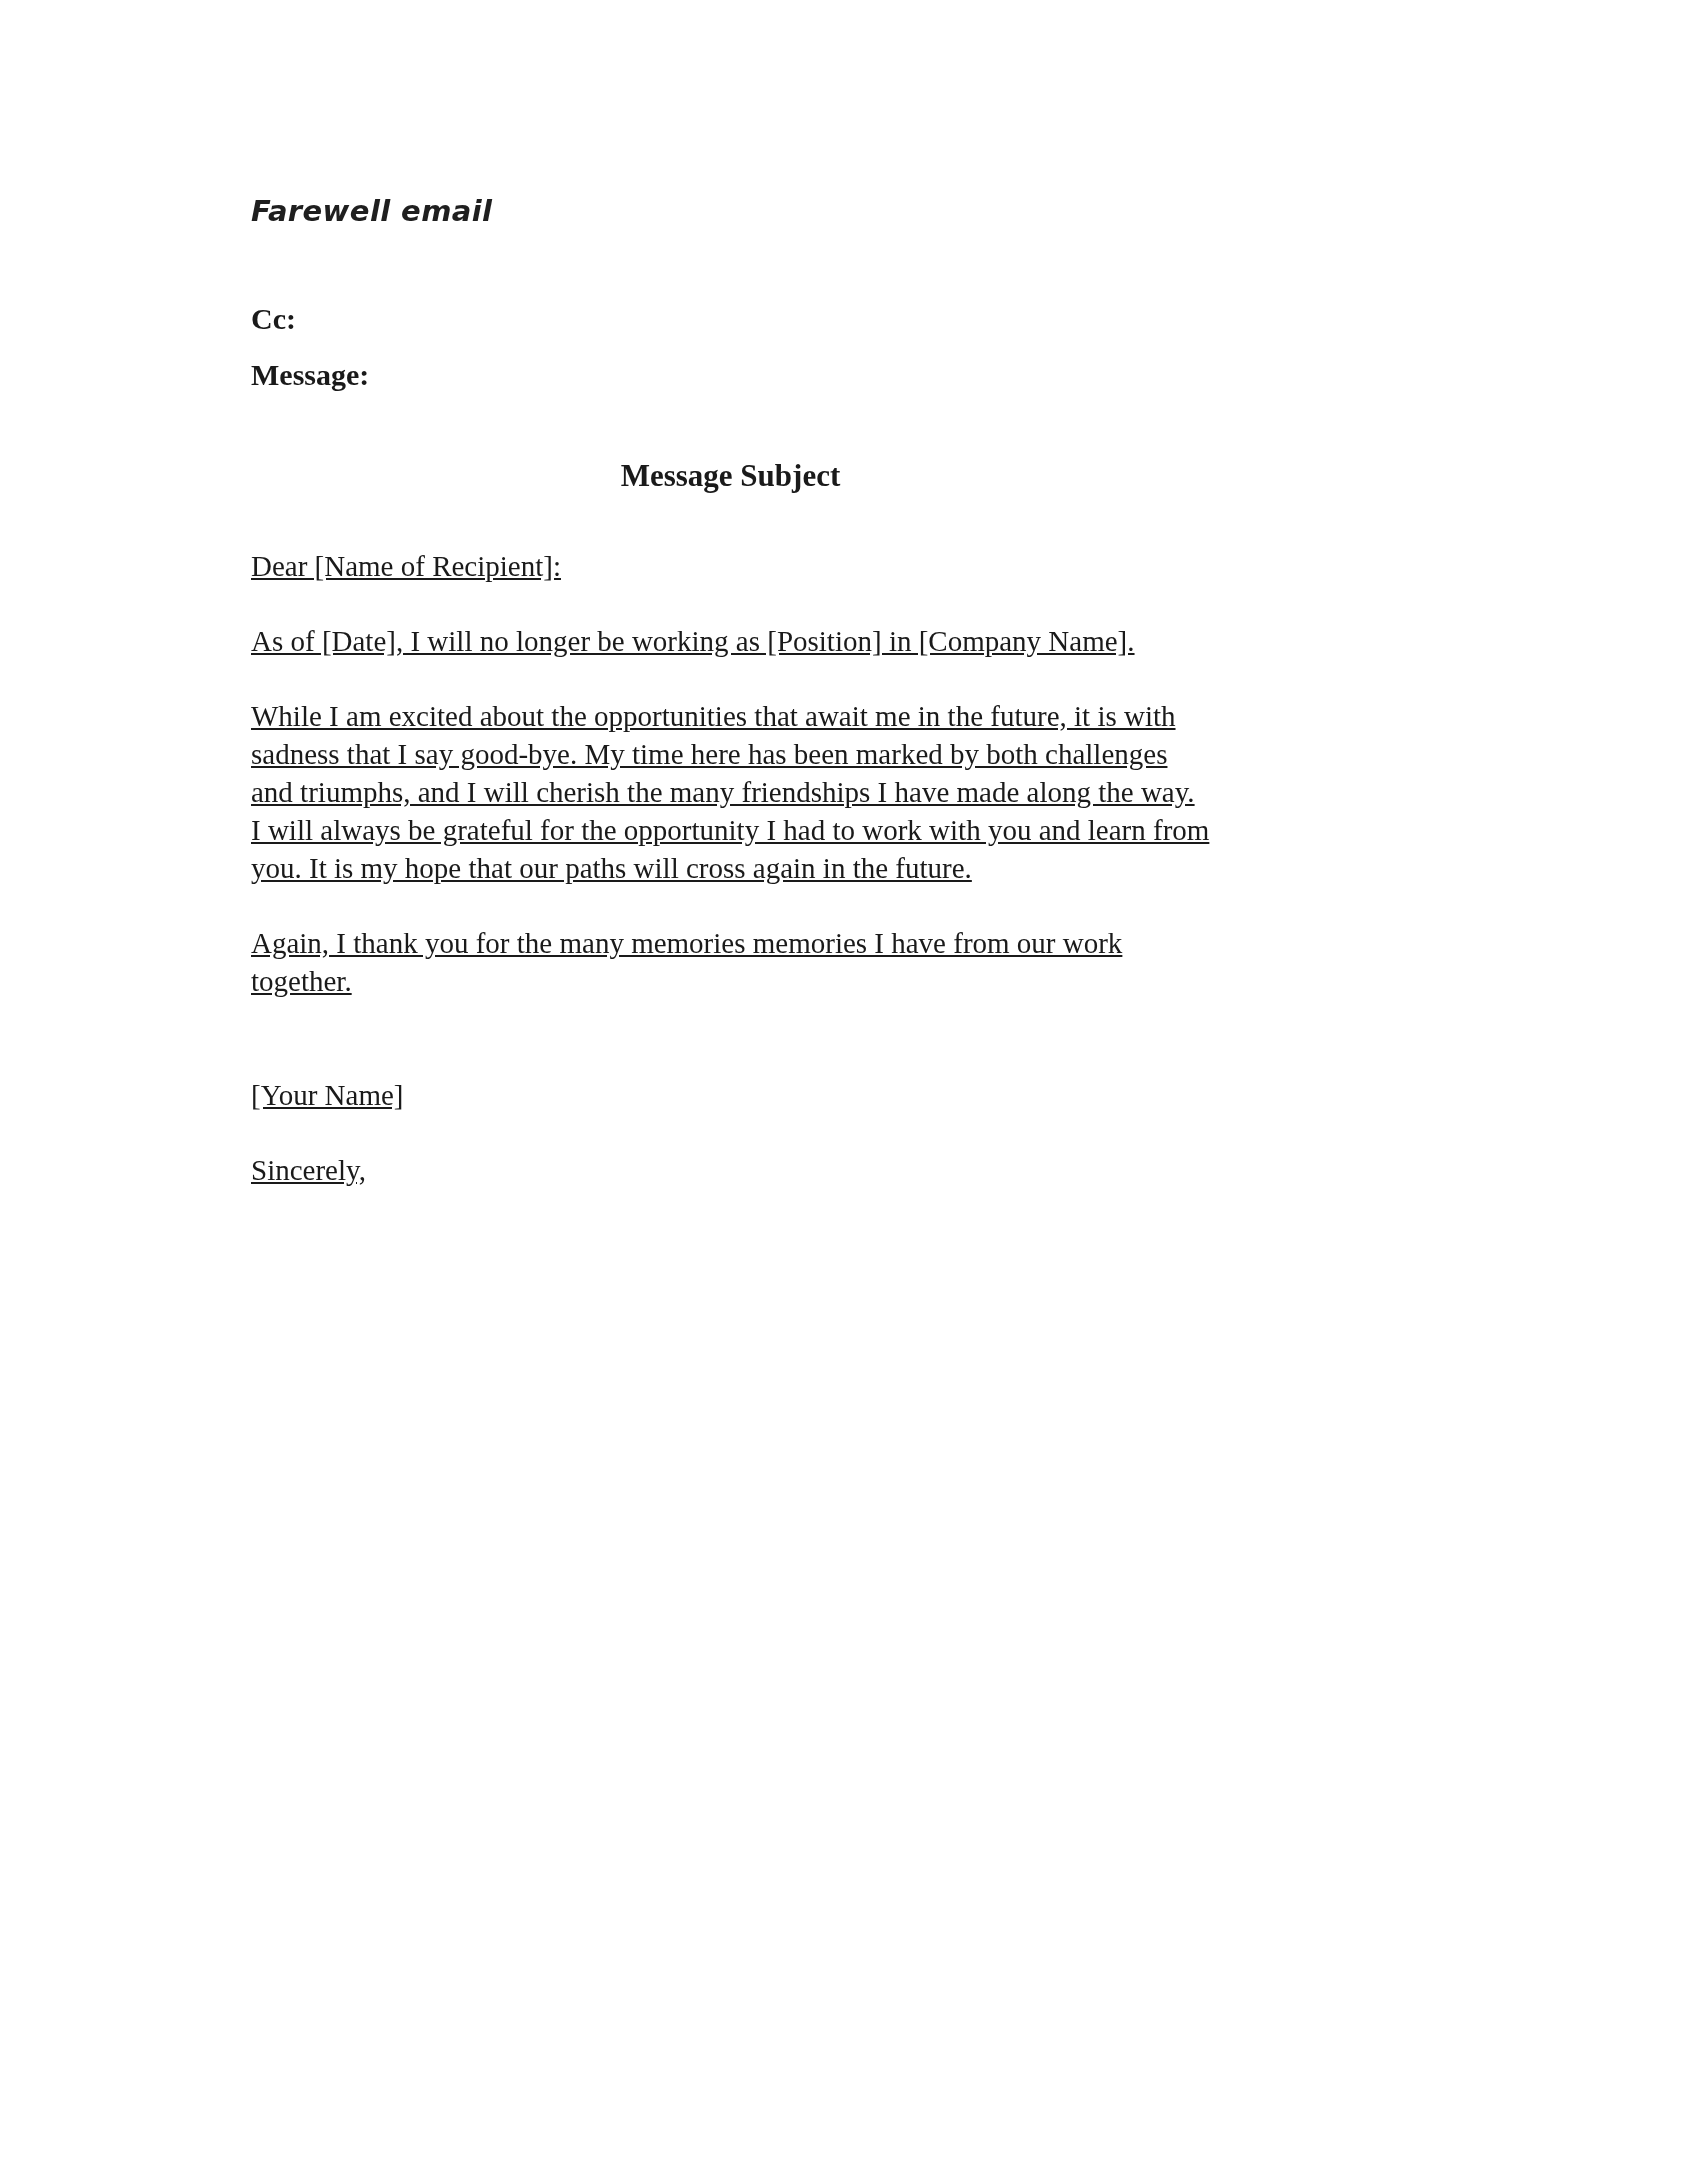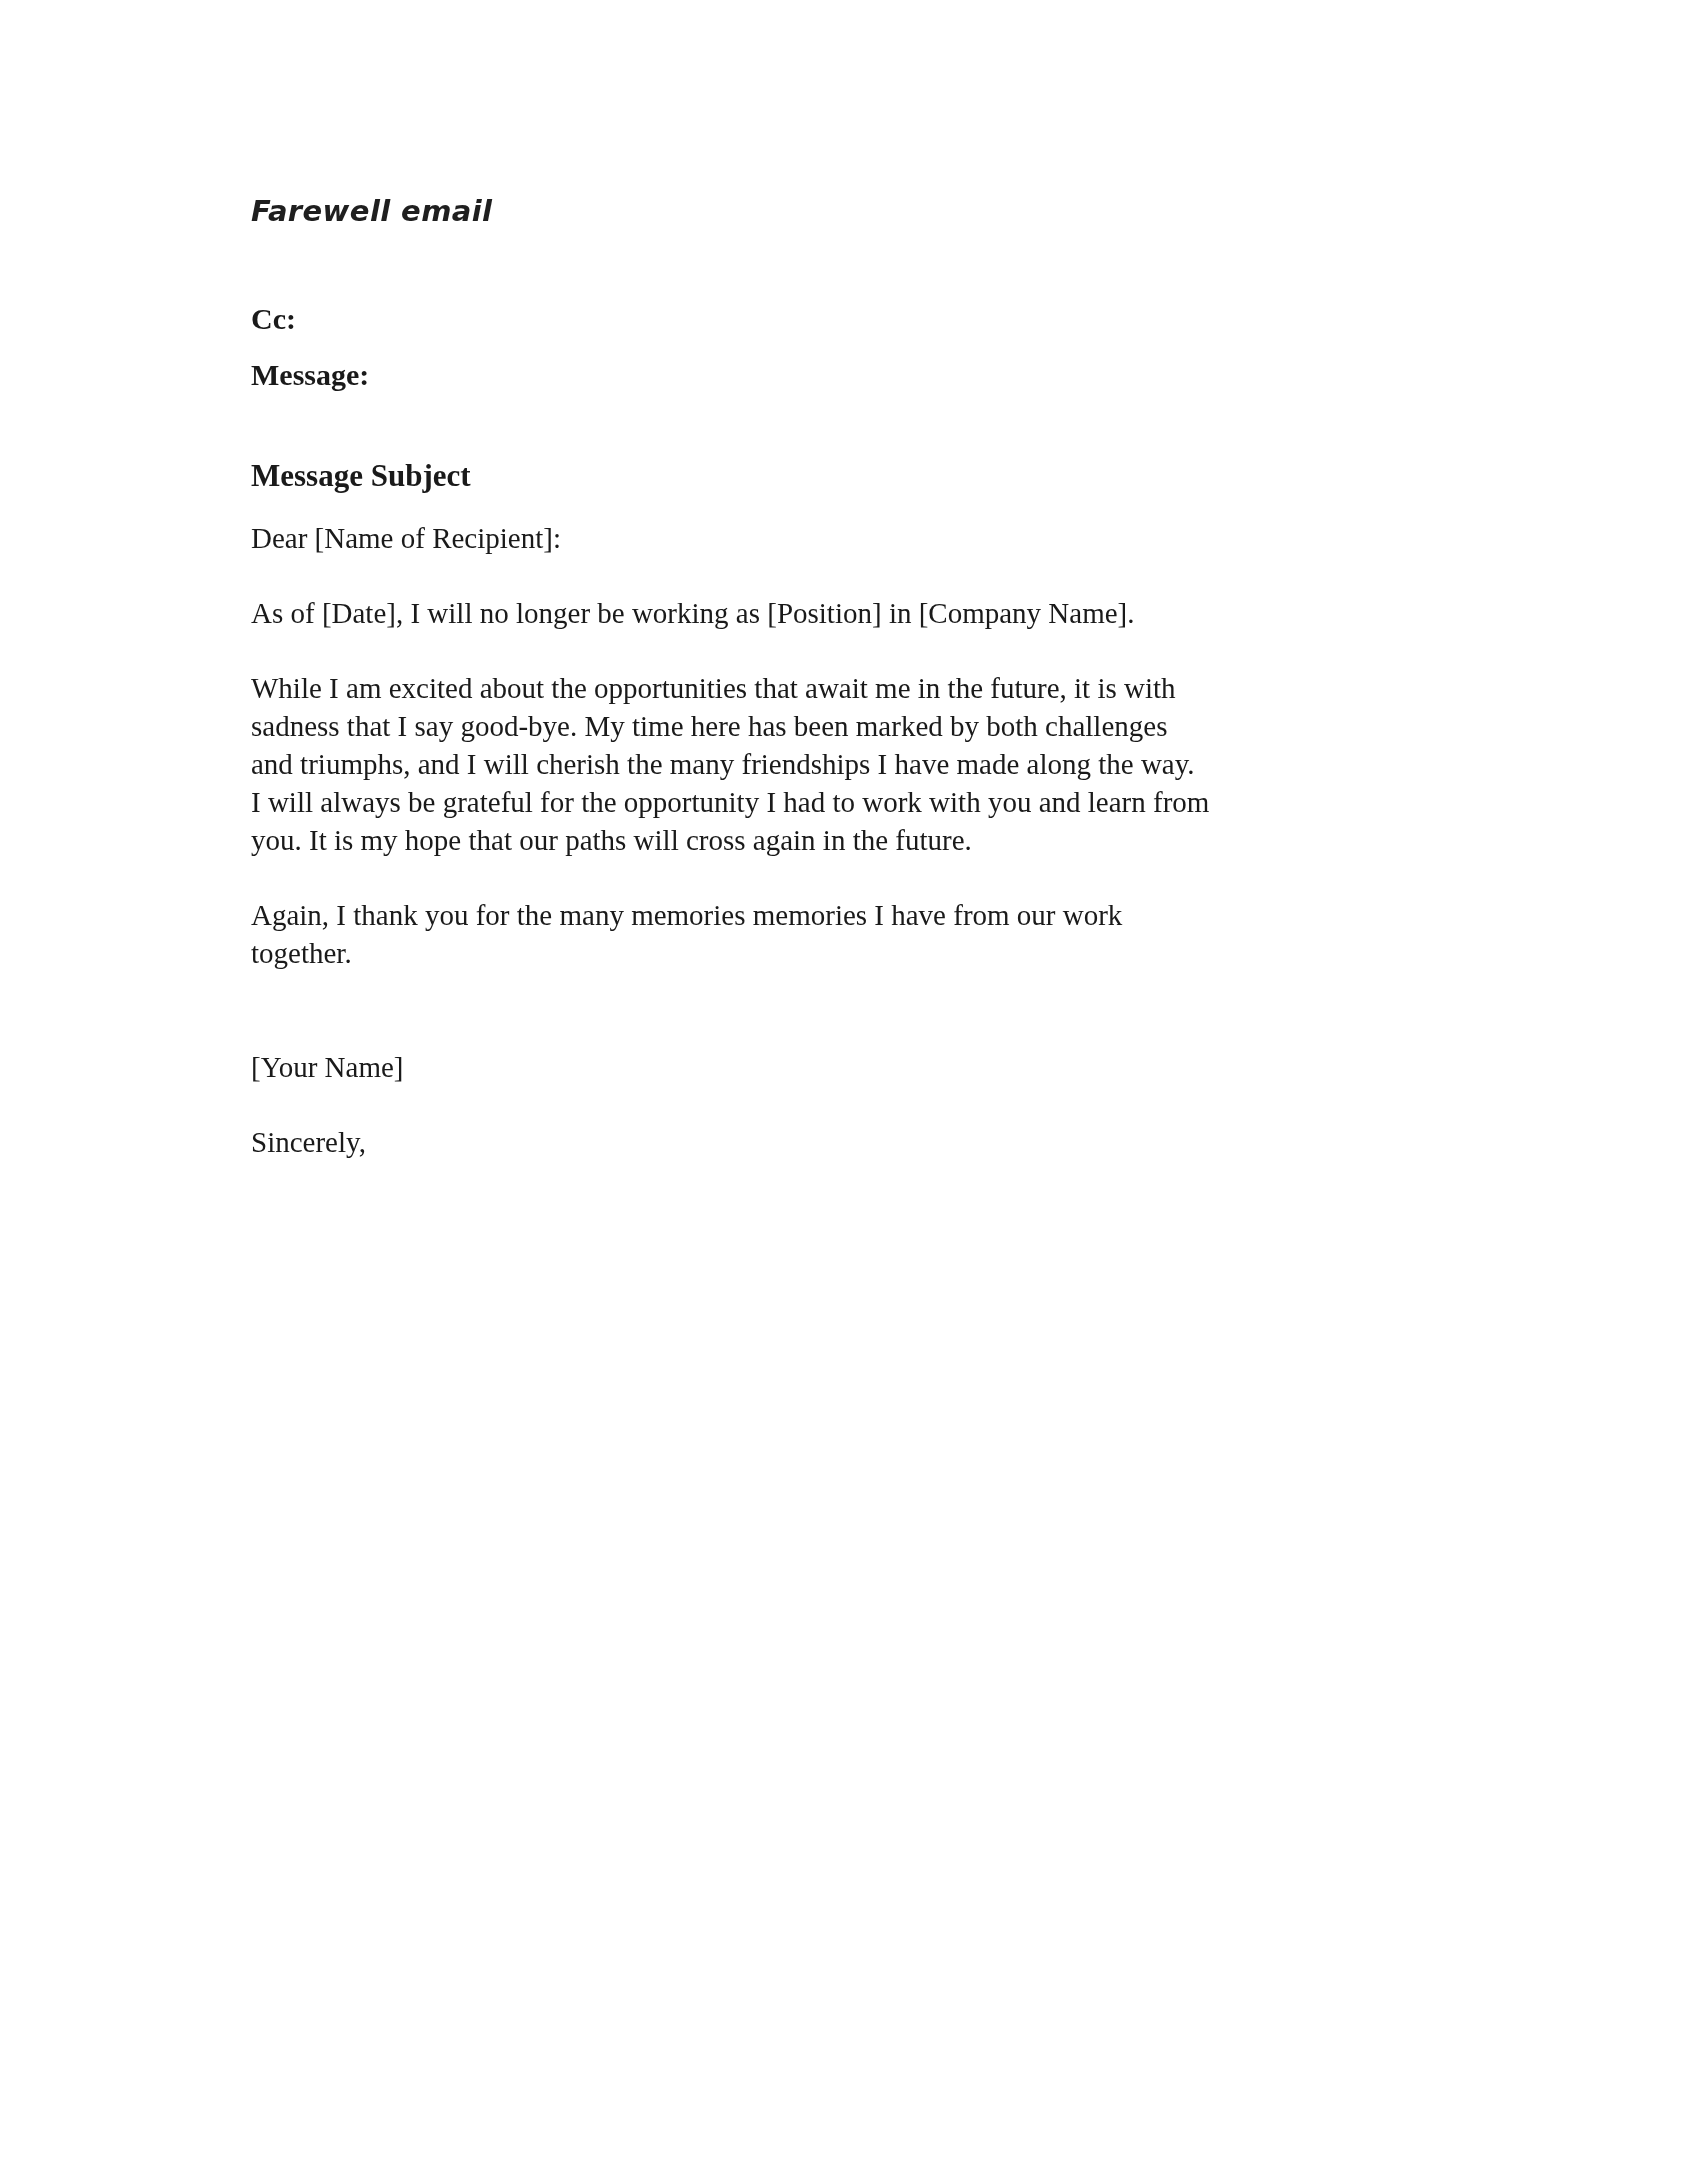--- a/index.html
+++ b/index.html
@@ -41,30 +41,32 @@
     font-weight: bold;
     font-size: 30px;
     line-height: 56px;
     color: #1a1a1a;
   }
 
   .message-subject {
     font-weight: bold;
     font-size: 31px;
     line-height: 38px;
-    margin-bottom: 24px;
+    margin-bottom: 52px;
     color: #1a1a1a;
+    text-align: center;
   }
 
   .para {
     font-size: 29px;
     line-height: 38px;
     margin-bottom: 37px;
     max-width: 1197px;
     color: #1a1a1a;
+    text-decoration: underline;
   }
 
   .signature {
     margin-top: 76px;
   }
 </style>
 </head>
 <body>
 
 <div class="page">

